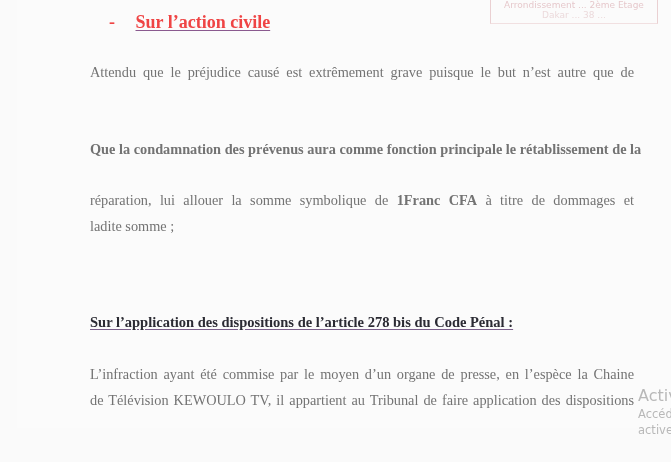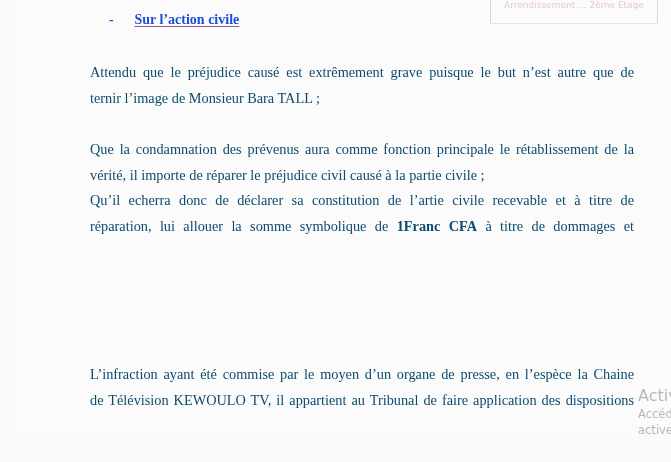--- a/index.html
+++ b/index.html
@@ -34,42 +34,42 @@
       line-height: 10px;
       text-align: center;
       opacity: 0.85;
       padding-top: 4px;
       box-sizing: border-box;
     }
     .stamp .l2 { color: #e9d4d6; }
     .section-head {
       position: absolute;
       left: 92px; top: 12px;
-      font-size: 14px;
+      font-size: 18px;
       font-weight: bold;
-      color: #1d4ed8;
+      color: #ef4444;
     }
     .section-head .dash {
       display: inline-block;
       width: 22px;
       font-weight: bold;
     }
     .section-head .title {
       text-decoration: underline;
       text-decoration-color: #8a5a8f;
       text-underline-offset: 2px;
     }
     .para {
       position: absolute;
       left: 73px;
       width: 544px;
       font-size: 14.3px;
       line-height: 25.5px;
       text-align: justify;
-      color: #0c4a6e;
+      color: #737373;
     }
     .para .b { font-weight: bold; font-family: Liberation Serif, serif; }
     .line { display: block; text-align: justify; text-align-last: justify; white-space: nowrap; }
     .line.last { text-align-last: left; }
     .heading2 {
       position: absolute;
       left: 73px; top: 314px;
       font-size: 14.5px;
       font-weight: bold;
       color: #2b2b33;
@@ -87,42 +87,42 @@
     .watermark .w1 { font-size: 16px; line-height: 20px; }
     .watermark .w2 { font-size: 11.5px; line-height: 16px; }
   </style>
 </head>
 <body>
 
 <div class="page">
 
   <div class="stamp">
     <div>Arrondissement ... 2ème Etage</div>
+    <div class="l2">Dakar ... 38 ...</div>
   </div>
 
   <div class="section-head">
     <span class="dash">-</span>
     <span class="title">Sur l’action civile</span>
   </div>
 
   <div class="para" style="top:60px;">
     <span class="line">Attendu que le préjudice causé est extrêmement grave puisque le but n’est autre que de</span>
-    <span class="line last">ternir l’image de Monsieur Bara TALL ;</span>
   </div>
 
-  <div class="para" style="top:137px;">
+  <div class="para" style="top:137px;font-weight:bold;">
     <span class="line">Que la condamnation des prévenus aura comme fonction principale le rétablissement de la</span>
-    <span class="line last">vérité, il importe de réparer le préjudice civil causé à la partie civile ;</span>
   </div>
 
   <div class="para" style="top:188px;">
-    <span class="line">Qu’il echerra donc de déclarer sa constitution de l’artie civile recevable et à titre de</span>
     <span class="line"><span>réparation, lui allouer la somme symbolique de </span><span class="b">1Franc CFA</span><span> à titre de dommages et</span></span>
+    <span class="line last">ladite somme ;</span>
   </div>
 
+  <div class="heading2">Sur l’application des dispositions de l’article 278 bis du Code Pénal :</div>
 
   <div class="para" style="top:362px;font-family:Liberation Serif, serif;">
     <span class="line">L’infraction ayant été commise par le moyen d’un organe de presse, en l’espèce la Chaine</span>
     <span class="line">de Télévision KEWOULO TV, il appartient au Tribunal de faire application des dispositions</span>
   </div>
 
   <div class="watermark">
     <div class="w1">Activer Windows</div>
     <div class="w2">Accédez aux paramètres pour</div>
     <div class="w2">activer Windows.</div>

